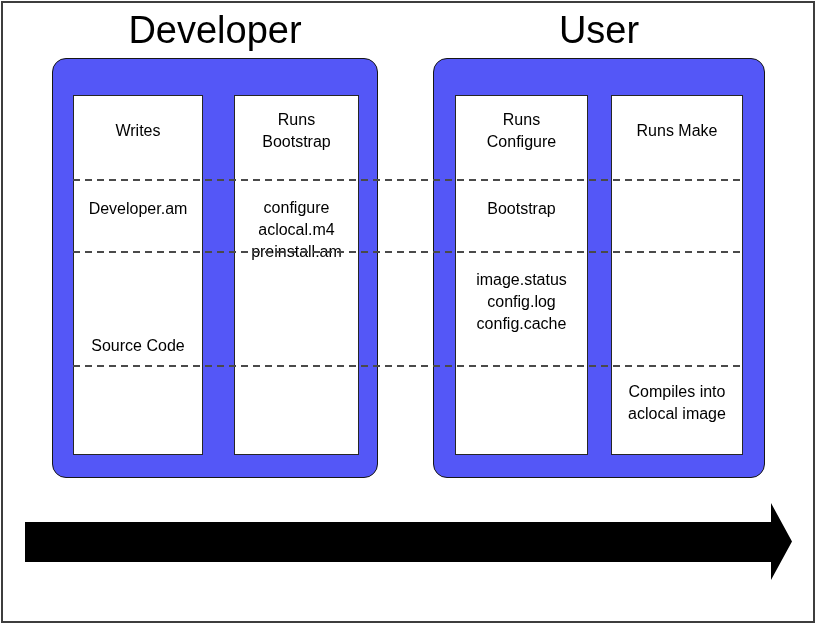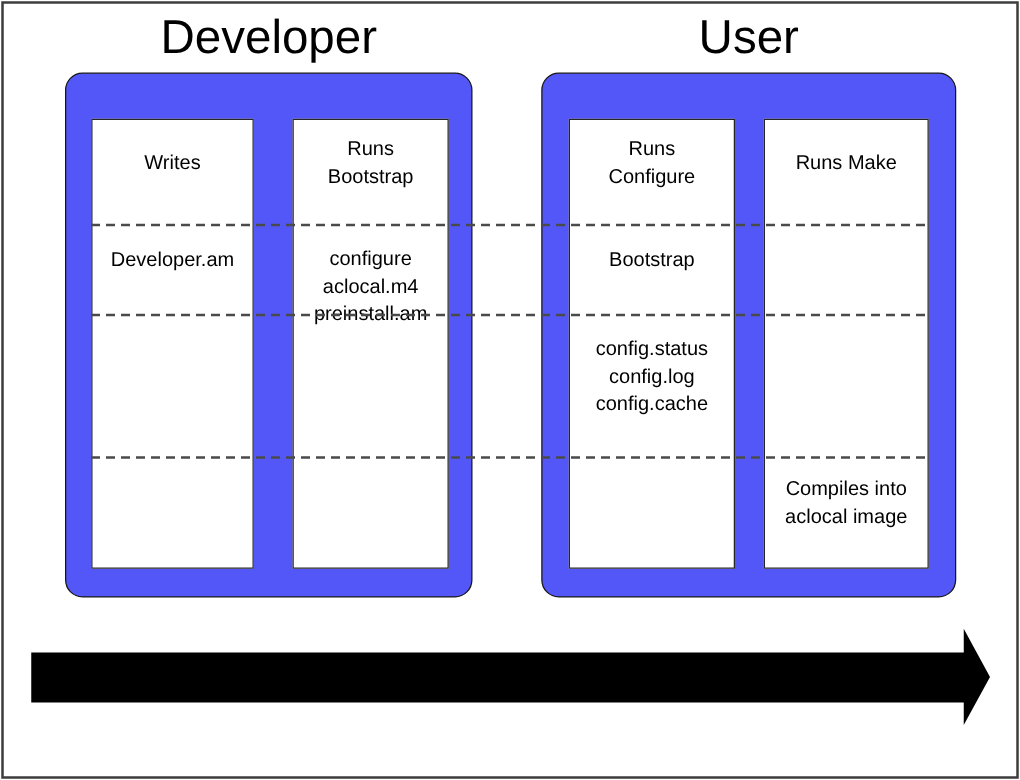--- a/index.html
+++ b/index.html
@@ -124,20 +124,23 @@
   <div class="bluebox dev"></div>
   <div class="bluebox user"></div>
 
   <div class="column col1">
     <div class="cell r1">
         <span>Writes</span>
       </div>
     <div class="cell r2">
         <span>Developer.am</span>
       </div>
+    <div class="cell r4">
+        <span>Source Code</span>
+      </div>
   </div>
 
   <div class="column col2">
     <div class="cell r1">
         <span>Runs
 Bootstrap</span>
       </div>
     <div class="cell r3">
         <span>configure
 aclocal.m4
@@ -150,21 +153,21 @@
 
   <div class="column col3">
     <div class="cell r1">
         <span>Runs
 Configure</span>
       </div>
     <div class="cell r2">
         <span>Bootstrap</span>
       </div>
     <div class="cell r3">
-        <span>config.status
+        <span>image.status
 config.log
 config.cache</span>
       </div>
     <div class="cell r4">
         <span></span>
       </div>
   </div>
 
   <div class="column col4">
     <div class="cell r1">

